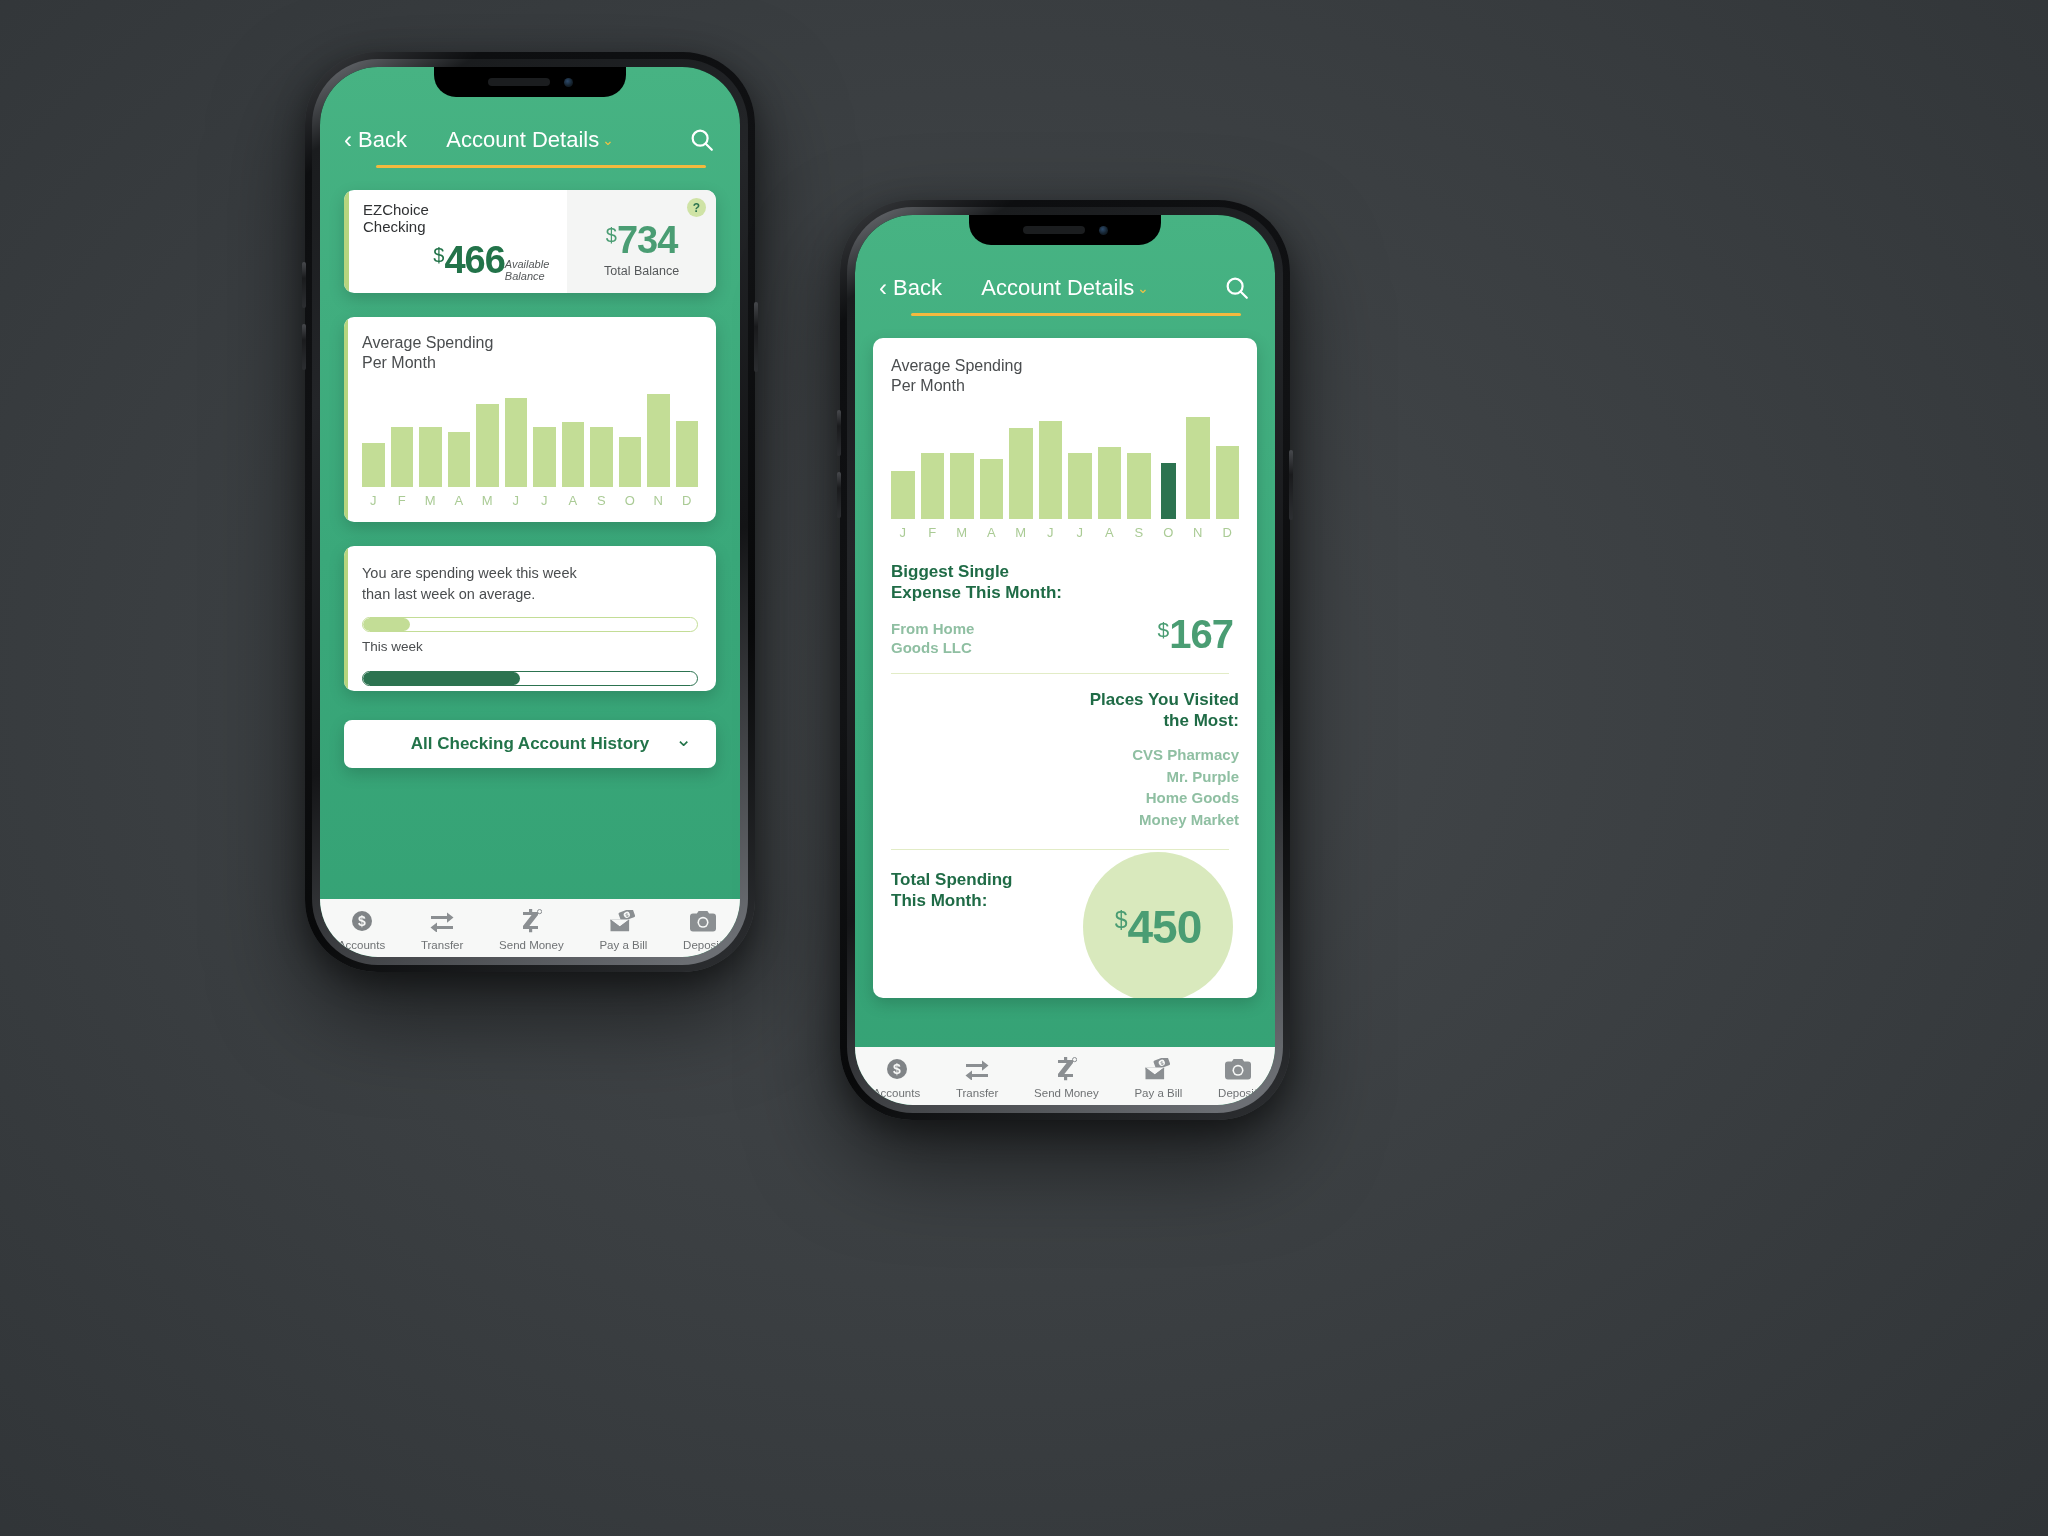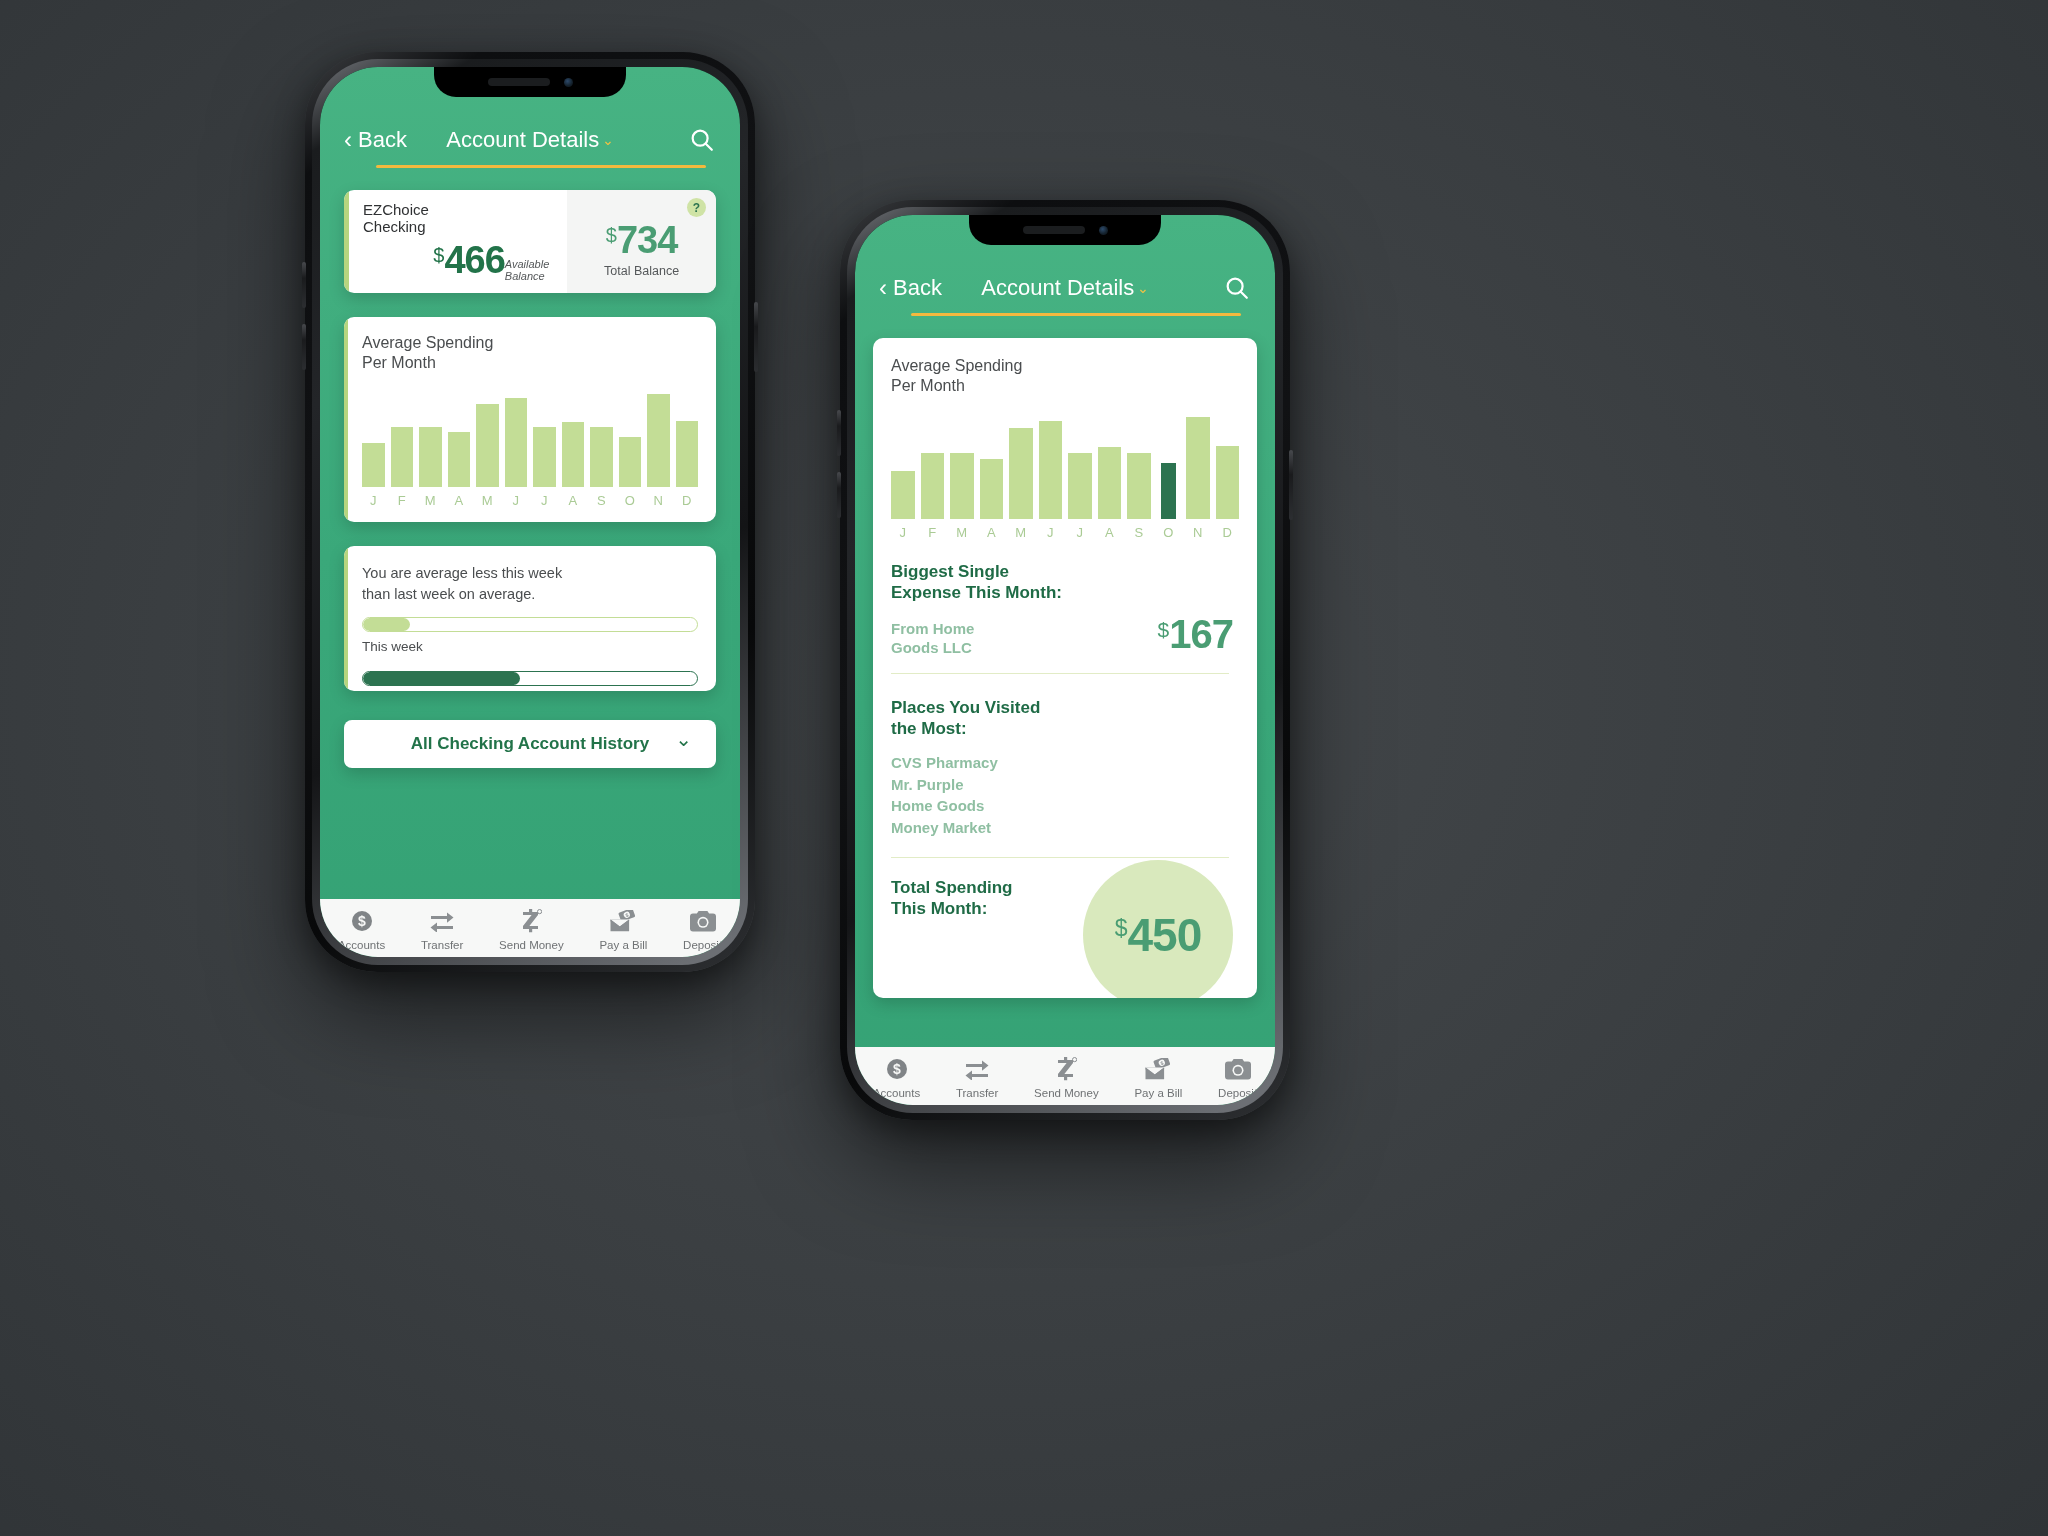--- a/index.html
+++ b/index.html
@@ -266,21 +266,21 @@
             <div class="bar-lbl" style="flex: 1 1 0%; font-size: 13px;">S</div>
             <div class="bar-lbl" style="flex: 1 1 0%; font-size: 13px;">O</div>
             <div class="bar-lbl" style="flex: 1 1 0%; font-size: 13px;">N</div>
             <div class="bar-lbl" style="flex: 1 1 0%; font-size: 13px;">D</div>
           </div>
       </div>
 
       <div class="card" style="margin:24px 24px 0 24px; height:145px; padding:17px 18px 14px 18px;">
         <div class="card-accent" style="width:4px;"></div>
         <div class="prog-text" style="font-size:14.5px;">
-          <div>You are average less this week</div>
+          <div>You are spending week this week</div>
           <div>than last week on average.</div>
         </div>
         <div id="insight-bars" style="margin-top:13px;">
             <div style="margin-top: 8px;">
               <div class="prog-track" style="height: 15px;">
                 <div class="prog-fill" style="width: 14%;"></div>
               </div>
               <div class="prog-lbl" style="font-size: 13.5px; margin-top: 7px;">This week</div>
             </div>
             <div style="margin-top: 17px;">
@@ -458,21 +458,21 @@
             </div>
             <div class="amount light" style="font-size:40px; margin-right:6px;">
               <span class="cur" style="font-size:21px; margin-top:6px; margin-right:1px;">$</span>
               <span>167</span>
             </div>
           </div>
         </div>
 
         <div class="divider" style="margin:16px 10px 0 0;"></div>
 
-        <div style="margin-top:24px;">
+        <div style="margin-top:16px;text-align:right;">
           <div class="sec-head" style="font-size:17px;">
             <div>Places You Visited</div>
             <div>the Most:</div>
           </div>
           <div id="places-list" style="margin-top:12px;">
               <div class="place" style="font-size: 15px; line-height: 1.45;">CVS Pharmacy</div>
               <div class="place" style="font-size: 15px; line-height: 1.45;">Mr. Purple</div>
               <div class="place" style="font-size: 15px; line-height: 1.45;">Home Goods</div>
               <div class="place" style="font-size: 15px; line-height: 1.45;">Money Market</div>
             </div>

